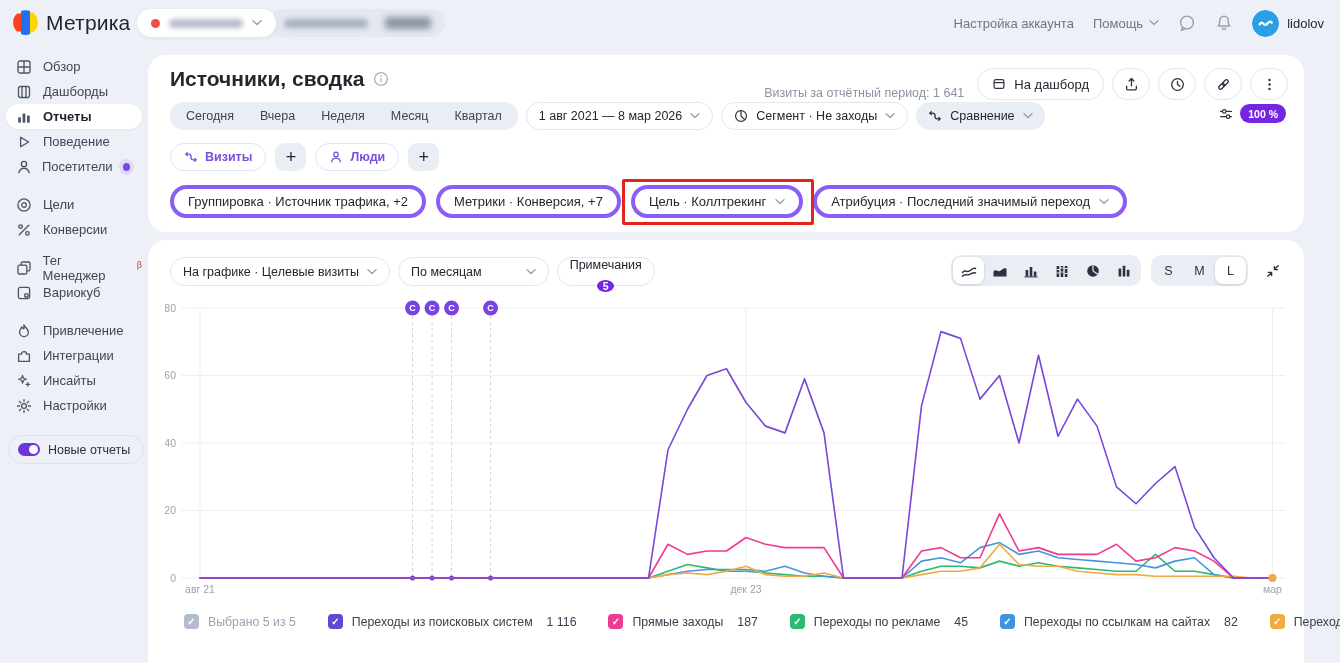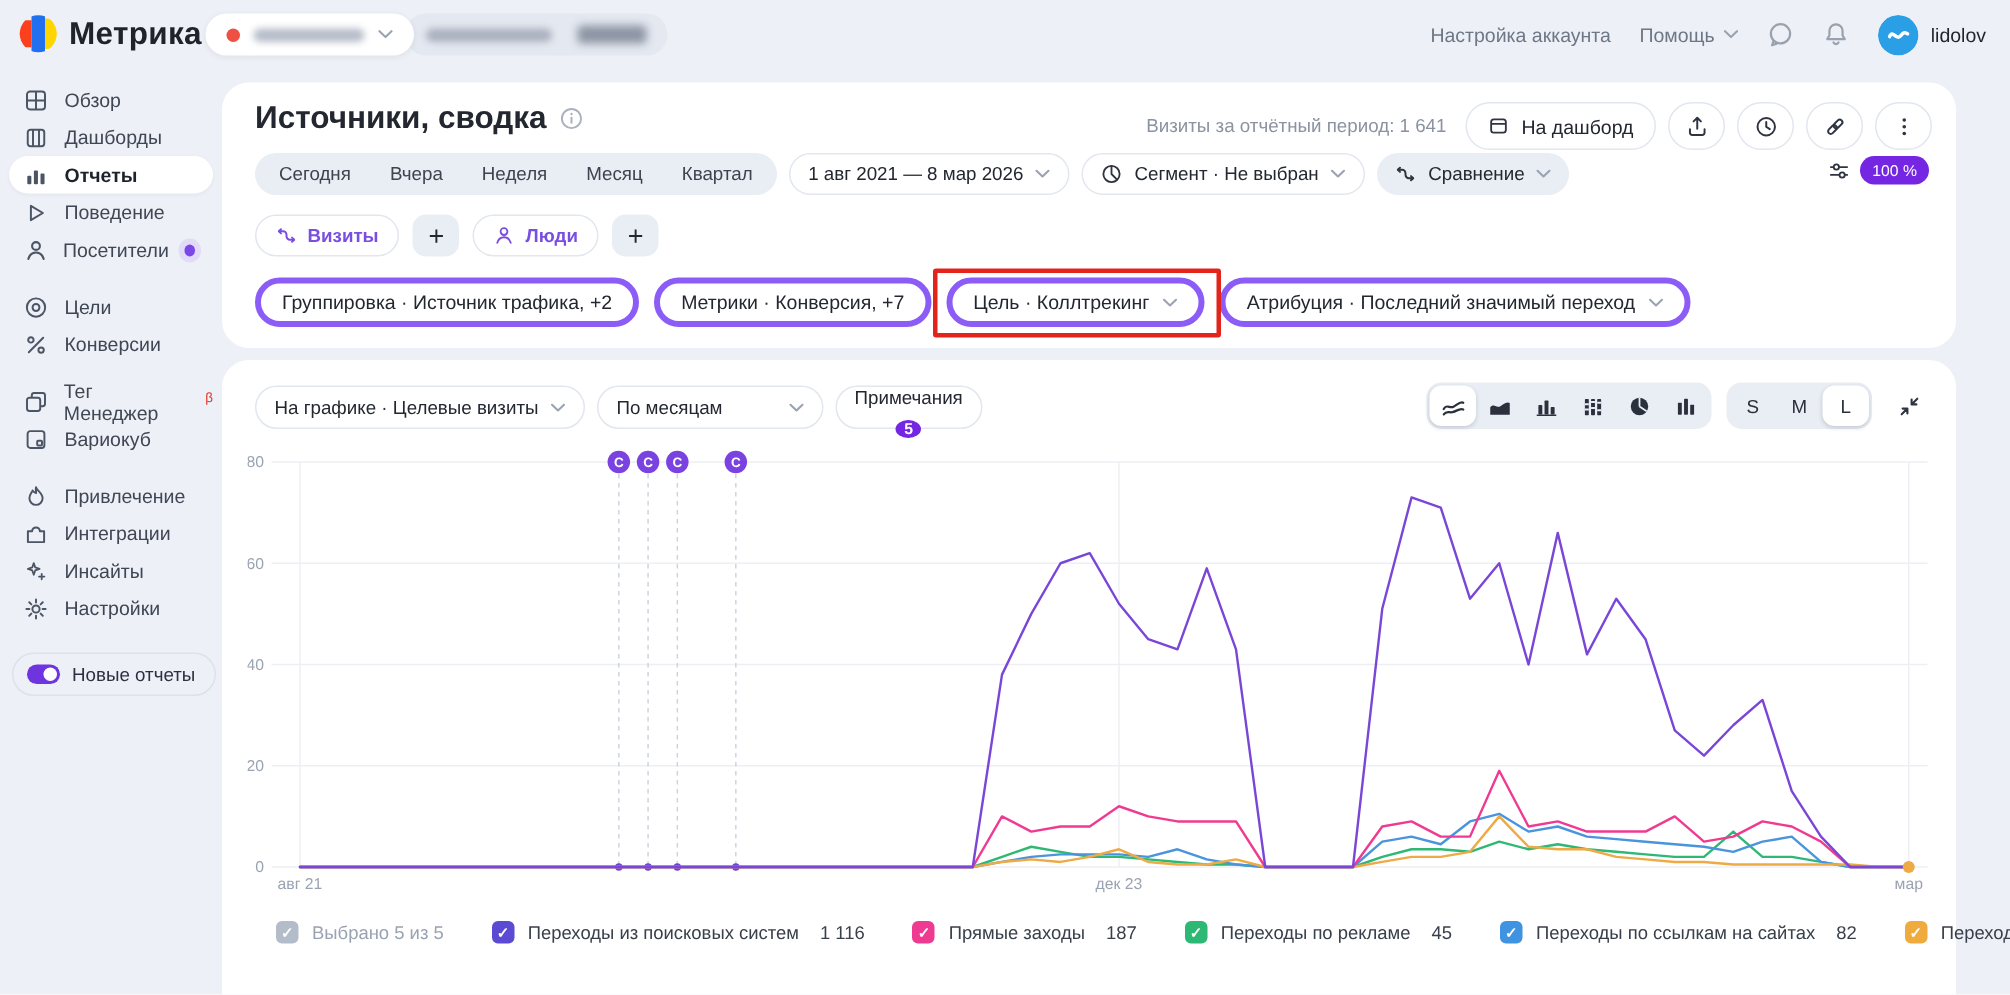--- a/index.html
+++ b/index.html
@@ -3,21 +3,21 @@
 <meta charset="utf-8">
 <style>
   * { margin:0; padding:0; box-sizing:border-box; }
   html,body { width:1340px; height:663px; overflow:hidden; }
   body { background:#edf0f6; font-family:"Liberation Sans", sans-serif; position:relative; color:#272c35; }
 
   
   .topbar { position:absolute; left:0; top:0; width:1340px; height:46px; }
   .brand { position:absolute; left:12px; top:9px; display:flex; align-items:center; gap:7px; cursor:pointer; }
   .brand-ic { width:27px; height:27px; display:block; }
-  .brand-name { font-size:21px; font-weight:700; color:#1f232b; letter-spacing:.2px; }
+  .brand-name { font-size:21px; font-weight:400; color:#1f232b; letter-spacing:.2px; }
   .tabs { position:absolute; left:137px; top:9px; display:flex; }
   .tab { height:28px; border-radius:14px; display:flex; align-items:center; padding:0 14px; gap:9px; }
   .tab-active { background:#fff; box-shadow:0 1px 4px rgba(30,40,60,.08); z-index:2; min-width:134px; }
   .tab-secondary { background:#e4e8f0; margin-left:-6px; min-width:168px; }
   .favdot { width:9px; height:9px; border-radius:50%; background:#f04f44; }
   .blur-bar { height:9px; border-radius:5px; background:#b6bdc9; filter:blur(2.5px); }
   .b1 { width:74px; } .b2 { width:84px; background:#aab1bf; }
   .blur-badge { width:46px; height:12px; border-radius:3px; background:#8d95a4; filter:blur(3px); margin-left:8px; }
   .top-right { position:absolute; right:16px; top:0; height:46px; display:flex; align-items:center; gap:19px; font-size:13px; color:#6e7786; }
   .help-menu { display:flex; align-items:center; gap:6px; cursor:pointer; }
@@ -41,34 +41,34 @@
   .tgl .knob { position:absolute; right:2px; top:2px; width:9px; height:9px; border-radius:50%; background:#fff; }
 
   
   .card { position:absolute; background:#fff; border-radius:18px; }
   #card1 { left:148px; top:55px; width:1156px; height:177px; }
   #card2 { left:148px; top:240px; width:1156px; height:452px; }
 
   .c1-head { position:absolute; left:22px; top:12px; display:flex; align-items:center; gap:9px; }
   .page-title { font-size:21px; font-weight:700; color:#23272f; }
   .info-ic { color:#aab2bf; display:flex; }
-  .c1-headright { position:absolute; right:16px; top:13px; display:flex; align-items:center; gap:8px; }
+  .c1-headright { position:absolute; right:16px; top:13px; display:flex; align-items:flex-end; gap:8px; }
   .visits-note { color:#8b93a1; font-size:12.5px; margin-right:5px; }
   .btn-pill { height:32px; border:1px solid #e2e7ee; border-radius:16px; background:#fff; display:flex; align-items:center; gap:8px; padding:0 14px; font-size:13px; color:#23272f; font-weight:500; cursor:pointer; font-family:inherit; }
   .btn-icon { width:38px; height:32px; border:1px solid #e2e7ee; border-radius:16px; background:#fff; display:flex; align-items:center; justify-content:center; color:#2e3440; cursor:pointer; }
   .btn-icon .ic { width:15px; height:15px; }
 
   .c1-ranges { position:absolute; left:22px; top:47px; display:flex; gap:8px; align-items:center; }
   .quick { display:flex; background:#e9edf4; border-radius:15px; height:28px; align-items:center; padding:0 3px; }
   .qr-item { padding:0 13px; font-size:12.5px; color:#3d4450; cursor:pointer; line-height:28px; }
   .pill-outline { display:flex; align-items:center; gap:8px; height:28px; border:1px solid #e2e7ee; border-radius:15px; padding:0 12px; font-size:12.5px; color:#23272f; background:#fff; cursor:pointer; font-family:inherit; }
   .pill-tonal { display:flex; align-items:center; gap:8px; height:28px; border-radius:15px; padding:0 12px; font-size:12.5px; color:#23272f; background:#e9edf4; cursor:pointer; border:none; font-family:inherit; }
   .pill-ic { display:flex; color:#2e3440; } .pill-ic .ic{ width:14px; height:14px; }
   .c1-sampling { position:absolute; right:18px; top:49px; display:flex; align-items:center; gap:7px; cursor:pointer; color:#2e3440; }
-  .sampling-badge { background:#7426e3; border-radius:10px; height:19px; padding:0 8px; font-size:10.5px; font-weight:400; color:#fff; display:flex; align-items:center; }
+  .sampling-badge { background:#7426e3; border-radius:10px; height:19px; padding:0 8px; font-size:10.5px; font-weight:700; color:#fff; display:flex; align-items:center; }
 
   .c1-chips { position:absolute; left:22px; top:88px; display:flex; gap:9px; align-items:center; }
   .chip { height:28px; border:1px solid #e2e7ee; border-radius:15px; background:#fff; display:flex; gap:7px; padding:0 13px; align-items:center; color:#7a4fe0; font-size:12.5px; font-weight:600; cursor:pointer; font-family:inherit; }
   .chip .pill-ic { color:#7a4fe0; }
   .chip-add { width:31px; height:28px; background:#e9edf4; border-radius:9px; display:flex; align-items:center; justify-content:center; font-size:18px; font-weight:500; color:#23272f; cursor:pointer; border:none; font-family:inherit; }
 
   .c1-filters { position:absolute; left:22px; top:130px; display:flex; gap:10px; align-items:center; }
   .fwrap { position:relative; display:inline-flex; }
   .fpill { position:relative; height:33px; border:4px solid #8b5cf6; border-radius:17px; background:#fff; display:flex; align-items:center; gap:9px; padding:0 14px; font-size:13px; color:#23272f; cursor:pointer; font-family:inherit; }
   .red-box { position:absolute; left:-9px; right:-11px; top:-6px; bottom:-7px; border:3px solid #e3241b; border-radius:2px; pointer-events:none; z-index:5; }
@@ -404,21 +404,21 @@
     </button>
     <button class="pill-outline">
       <span class="pill-ic">
           <svg class="ic" viewBox="0 0 16 16">
             <g fill="none" stroke="currentColor" stroke-width="1.4">
               <circle cx="8" cy="8" r="6.2"></circle>
               <path d="M8 1.8V8l4.4 4.4"></path>
             </g>
           </svg>
         </span>
-      <span>Сегмент · Не выбран</span>
+      <span>Сегмент · Не заходы</span>
       <span class="chev">
           <svg class="icv" viewBox="0 0 10 6">
             <path d="M1 .8l4 3.8L9 .8" fill="none" stroke="currentColor" stroke-width="1.4" stroke-linecap="round" stroke-linejoin="round"></path>
           </svg>
         </span>
     </button>
     <button class="pill-tonal">
       <span class="pill-ic">
           <svg class="ic" viewBox="0 0 16 16">
             <g fill="none" stroke="currentColor" stroke-width="1.5" stroke-linecap="round" stroke-linejoin="round">

